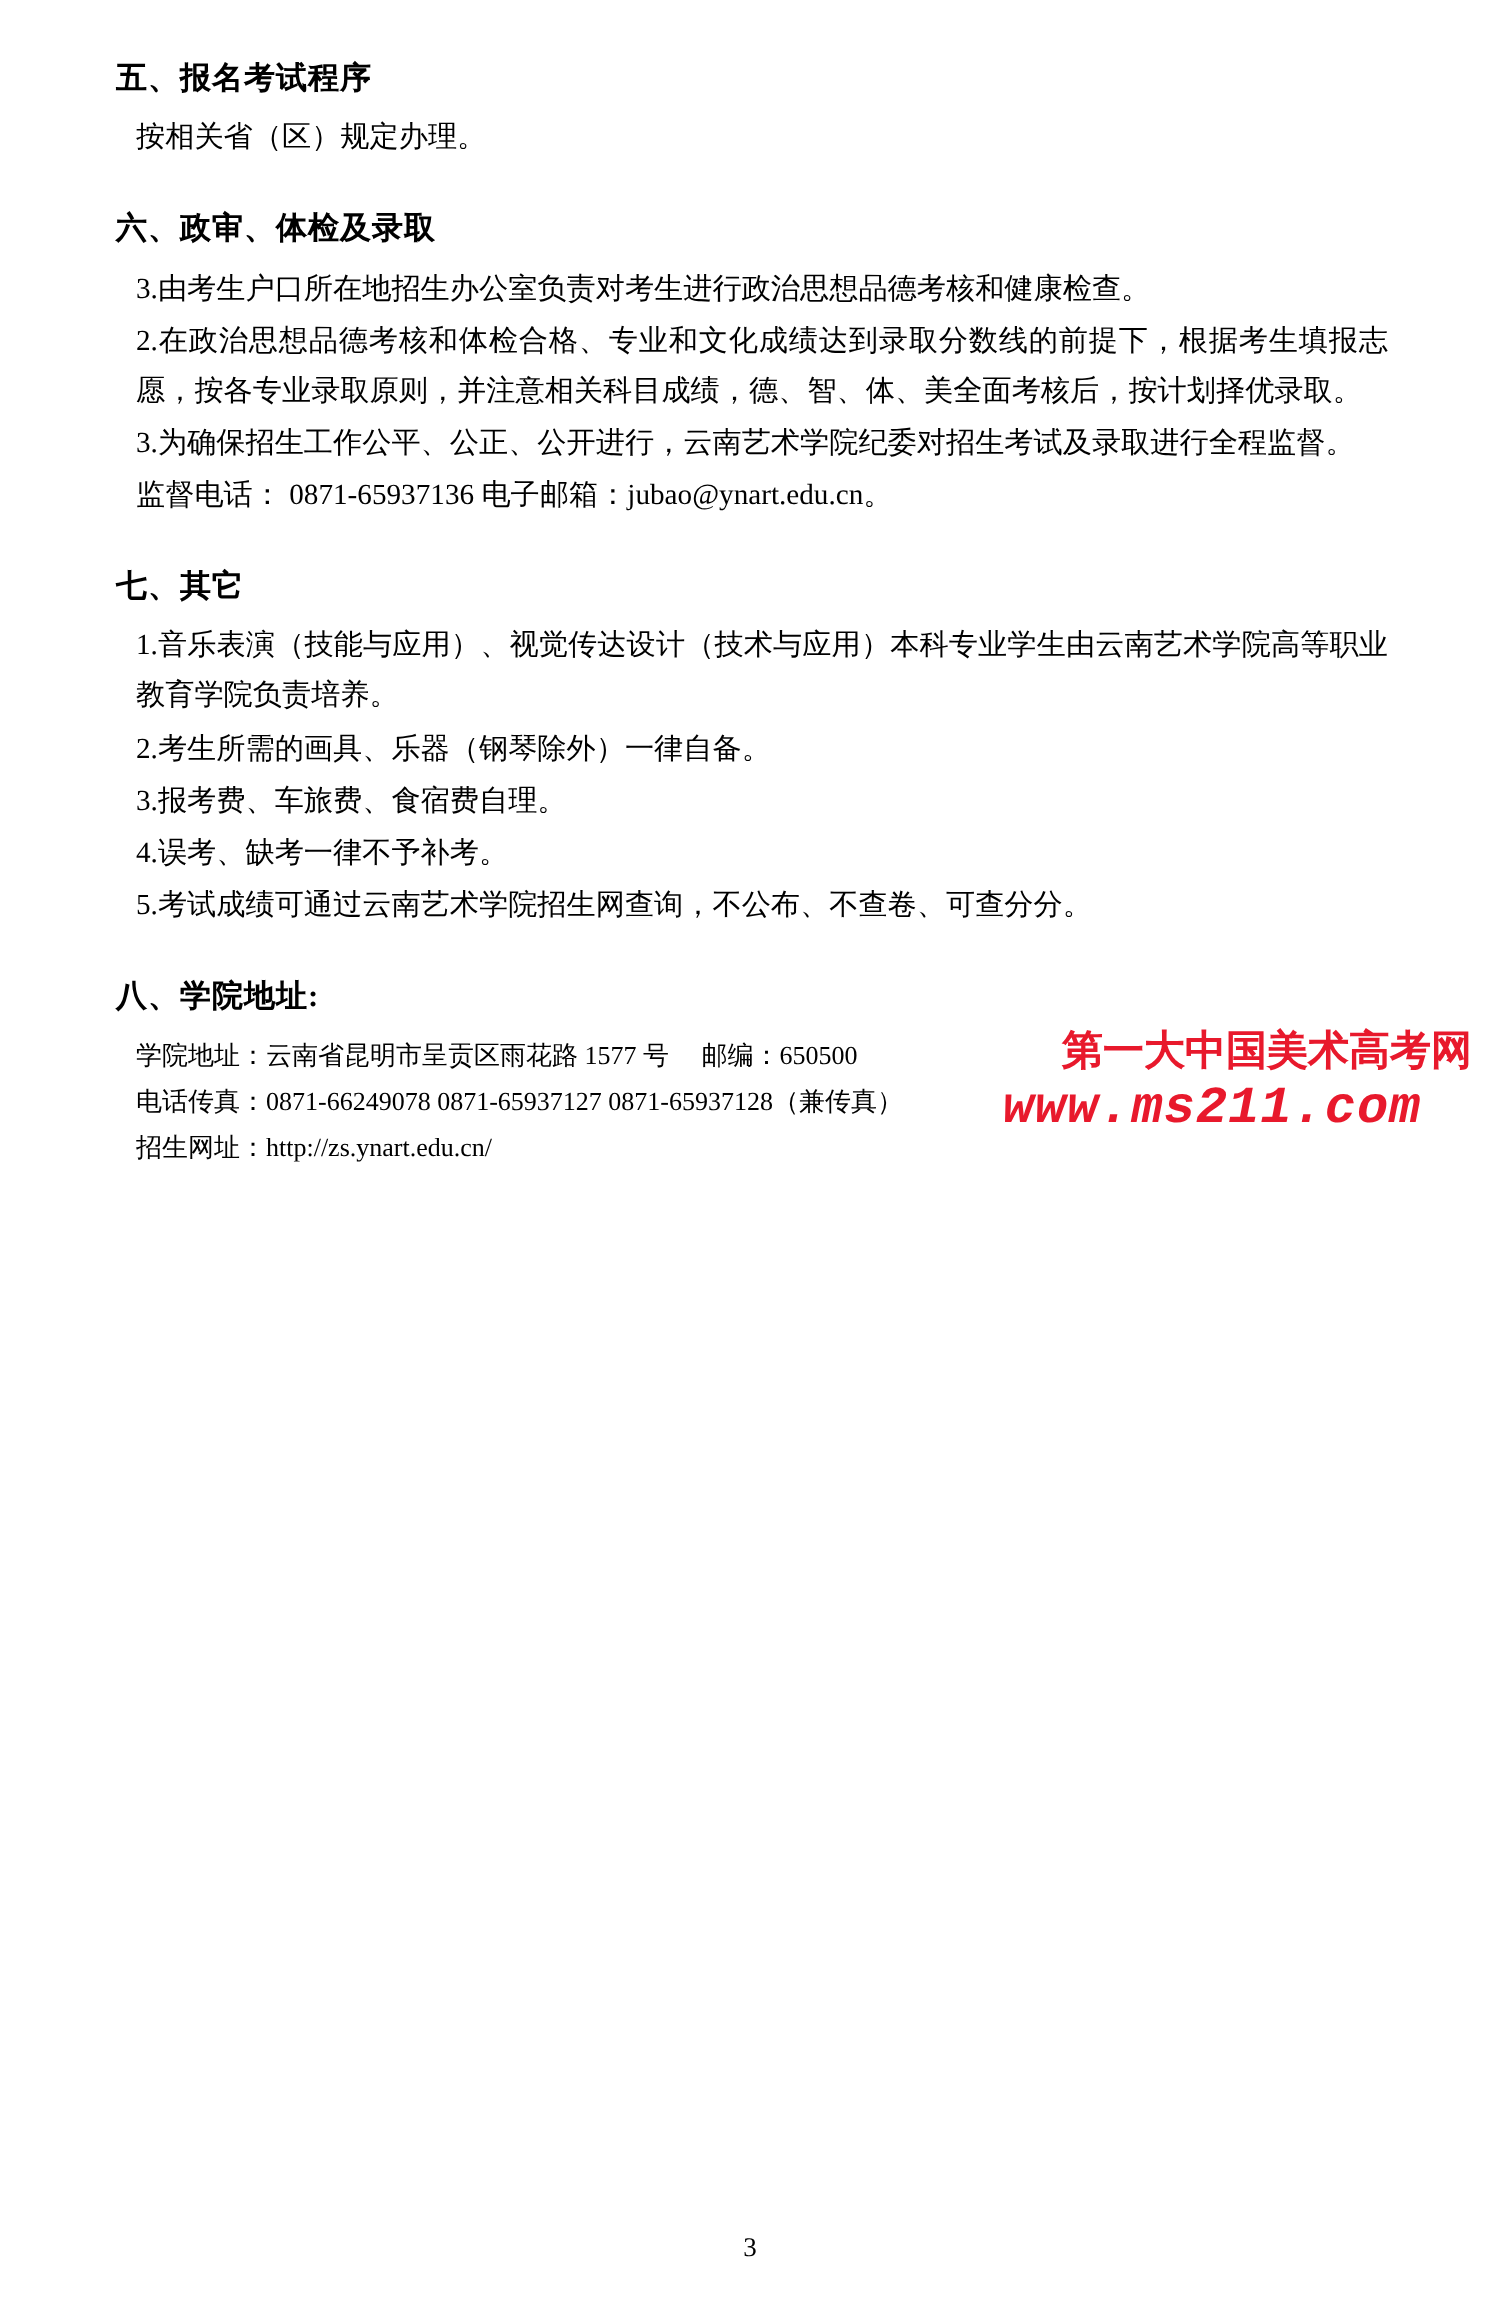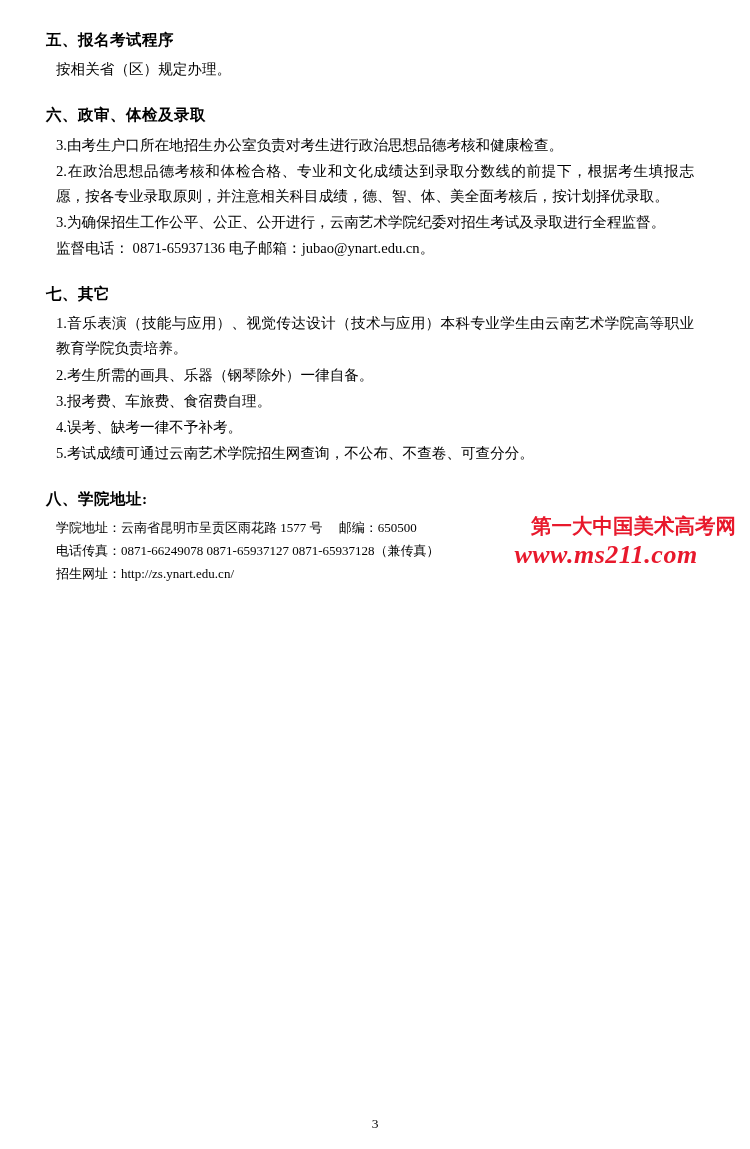--- a/index.html
+++ b/index.html
@@ -13,21 +13,21 @@
     position: relative;
     font-family: "Liberation Serif", "DejaVu Serif", serif;
     color: #000000;
     overflow: hidden;
   }
   .page {
     position: relative;
     width: 750px;
     height: 1149px;
     box-sizing: border-box;
-    padding: 28px 56px 0 44px;
+    padding: 28px 56px 0 56px;
   }
   .section {
     margin-bottom: 4px;
   }
   .section-title {
     font-weight: bold;
     font-size: 15.5px;
     letter-spacing: 0.5px;
     margin: 0 0 6px 0;
     padding-left: 2px;
@@ -74,21 +74,21 @@
     white-space: nowrap;
     font-family: "Liberation Serif", "DejaVu Serif", serif;
     font-weight: bold;
     text-align: right;
   }
   .watermark .wm-bottom {
     font-size: 26px;
     letter-spacing: 0.5px;
     white-space: nowrap;
     margin-top: 2px;
-    font-family: Liberation Serif, serif;
+    font-family: Liberation Mono, monospace;
     font-style: italic;
     font-weight: bold;
   }
 
   .page-number {
     position: absolute;
     bottom: 17px;
     left: 0;
     width: 750px;
     text-align: center;

